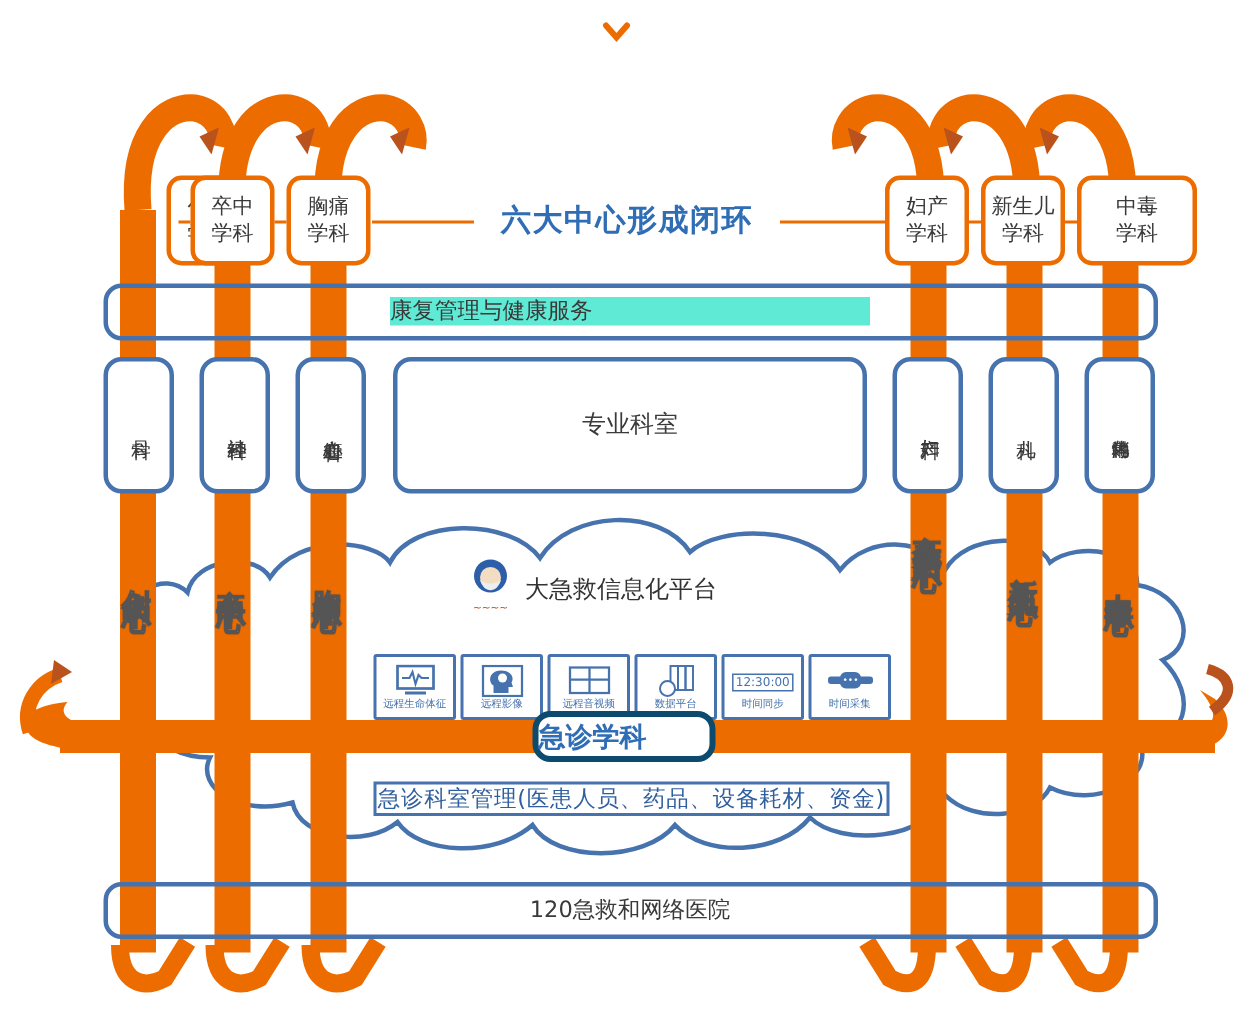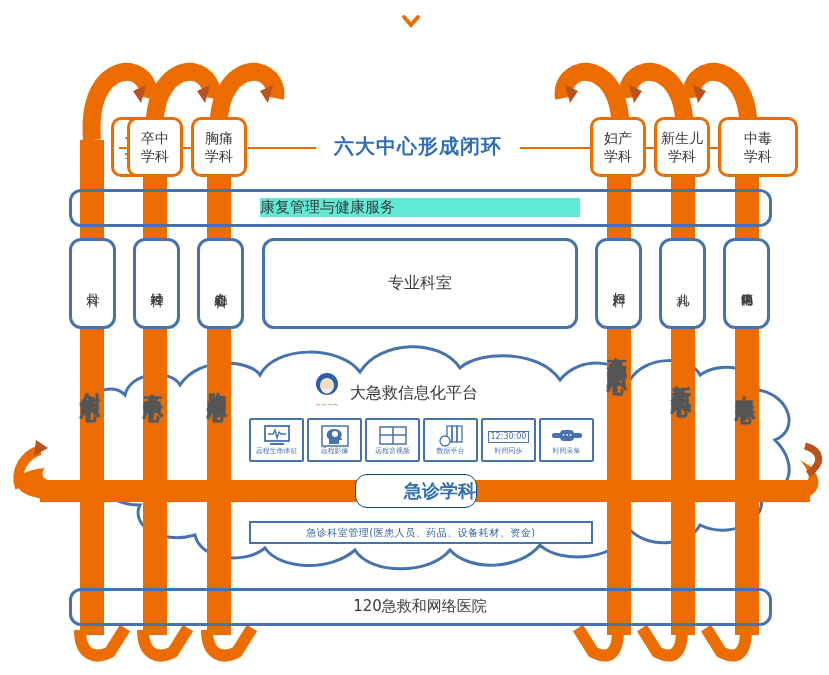--- a/index.html
+++ b/index.html
@@ -5,21 +5,21 @@
   html,body{margin:0;padding:0;background:#ffffff;}
   body{width:829px;height:675px;position:relative;overflow:hidden;font-family:"DejaVu Sans","Liberation Sans",sans-serif;}
   #stage{position:absolute;left:0;top:0;width:829px;height:675px;}
   .abs{position:absolute;}
   .blue-box{position:absolute;border:3px solid #4672ad;border-radius:12px;background:#fff;box-sizing:border-box;}
   .org-box{position:absolute;border:3px solid #ec6c00;border-radius:10px;background:#fff;box-sizing:border-box;display:flex;align-items:center;justify-content:center;text-align:center;font-size:14px;line-height:18px;color:#3a3a3a;}
   .vtext{writing-mode:vertical-rl;text-orientation:upright;letter-spacing:1px;font-size:13px;color:#3a3a3a;}
   .vstrip{position:absolute;background:#ec6c00;}
   .vcenter-text{position:absolute;writing-mode:vertical-rl;text-orientation:upright;color:#fff;font-weight:bold;font-size:19px;letter-spacing:3px;
      -webkit-text-stroke:0.8px #555;text-shadow:0 0 1px #333;}
-  .tile{position:absolute;top:418px;width:55px;height:44px;border:2px solid #4672ad;border-radius:2px;box-sizing:border-box;background:#fff;display:flex;flex-direction:column;align-items:center;justify-content:flex-end;}
+  .tile{position:absolute;top:436px;width:55px;height:44px;border:2px solid #4672ad;border-radius:2px;box-sizing:border-box;background:#fff;display:flex;flex-direction:column;align-items:center;justify-content:flex-end;}
   .tile .cap{font-size:7px;color:#4672ad;margin-bottom:4px;white-space:nowrap;}
   .tile .ico{position:absolute;top:5px;left:50%;transform:translateX(-50%);}
 </style>
 </head>
 <body>
 
 <div id="stage">
 
   <svg class="abs" style="left:0;top:0" width="829" height="675">
 
@@ -197,23 +197,23 @@
   </div>
   <div class="tile" style="left:539px;">
     <svg class="ico" width="34" height="20">
       <rect x="2" y="8" width="30" height="5" rx="2" fill="#4672ad"></rect>
       <rect x="10" y="5" width="14" height="11" rx="4" fill="#4672ad"></rect>
       <text x="17" y="12" text-anchor="middle" font-size="6" fill="#fff">•••</text>
     </svg>
     <span class="cap">时间采集</span>
   </div>
 
-  <div class="abs" style="left:355px;top:474px;width:122px;height:34px;border:1px solid #0c4a6e;border-radius:12px;background:#fff;box-sizing:border-box;display:flex;align-items:center;justify-content:flex-end;">
+  <div class="abs" style="left:355px;top:474px;width:122px;height:34px;border:4px solid #0c4a6e;border-radius:12px;background:#fff;box-sizing:border-box;display:flex;align-items:center;justify-content:flex-start;">
     <span style="font-size:18px;font-weight:bold;color:#2f6db5;">急诊学科</span>
   </div>
 
   <div class="abs" style="left:249px;top:521px;width:344px;height:23px;border:2px solid #4672ad;box-sizing:border-box;background:#fff;display:flex;align-items:center;justify-content:center;">
-    <span style="font-size:10px;color:#2f5f9e;letter-spacing:0.5px;white-space:nowrap;">急诊科室管理(医患人员、药品、设备耗材、资金)</span>
+    <span style="font-size:15px;color:#2f5f9e;letter-spacing:0.5px;white-space:nowrap;">急诊科室管理(医患人员、药品、设备耗材、资金)</span>
   </div>
 
   <div class="abs" style="left:69px;top:588px;width:703px;height:38px;border:3px solid #4672ad;border-radius:12px;box-sizing:border-box;"></div>
   <div class="abs" style="left:260px;top:597px;width:320px;text-align:center;font-size:15px;color:#3a3a3a;background:#fff;">120急救和网络医院</div>
 </div>
 
 </body></html>

